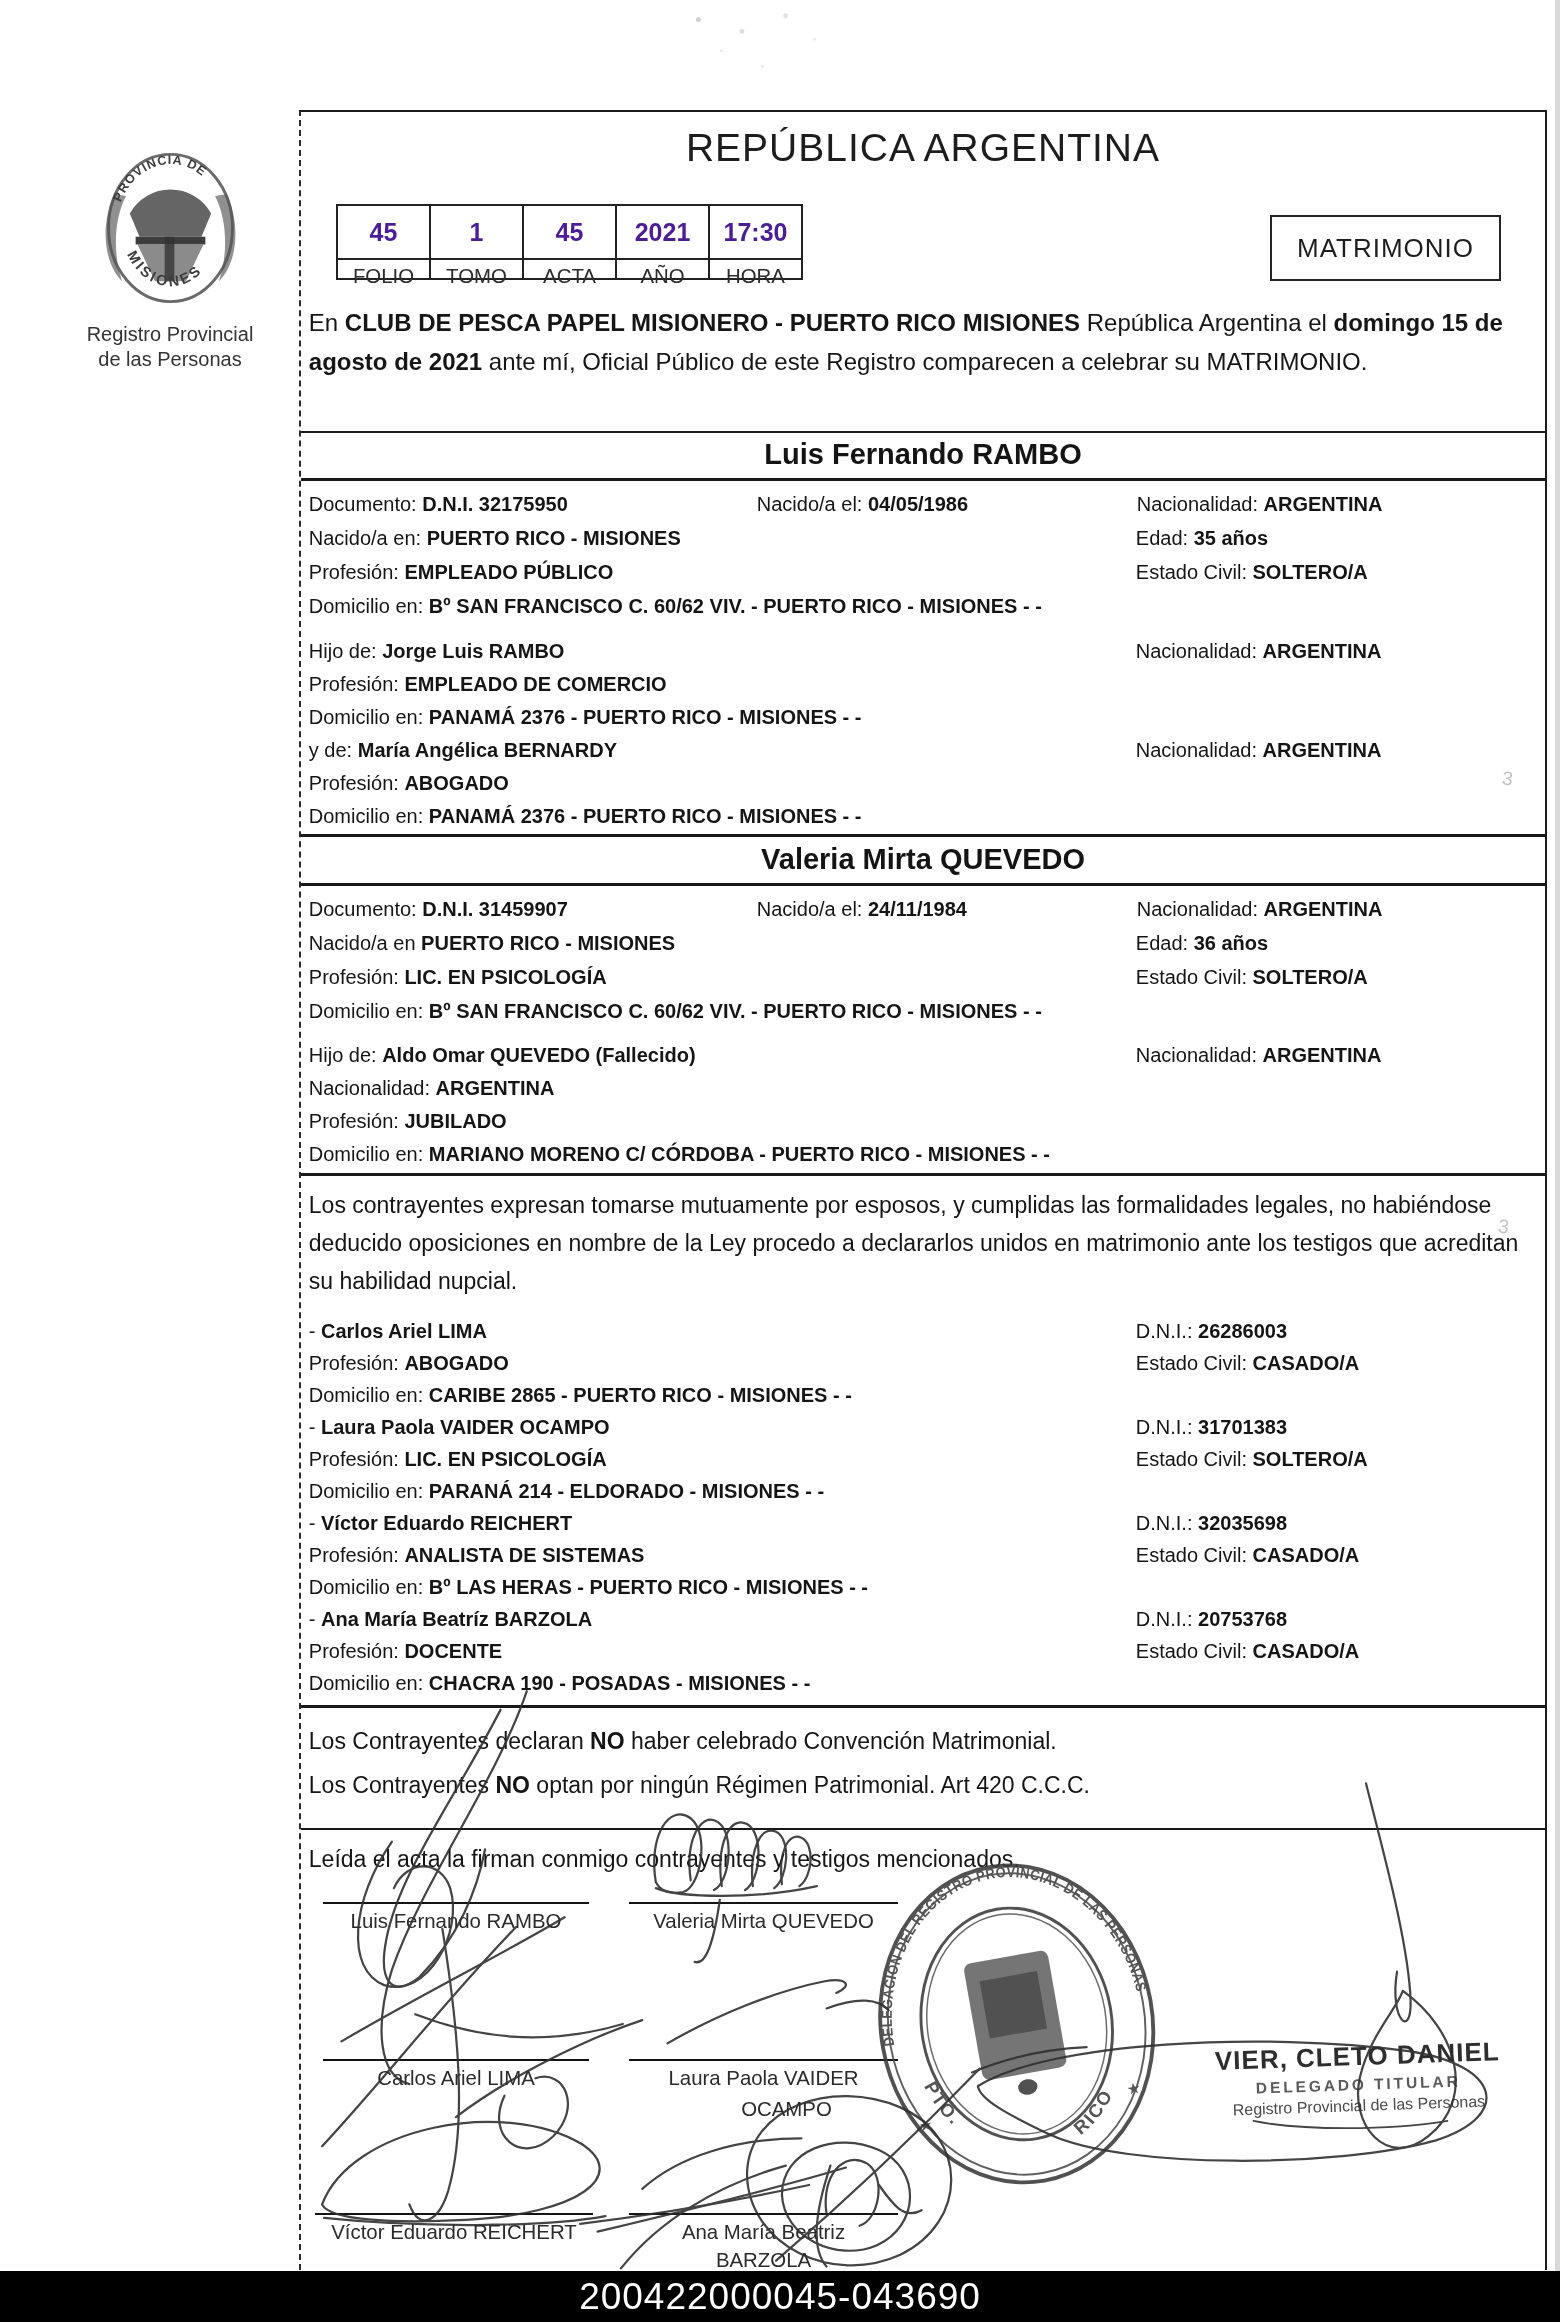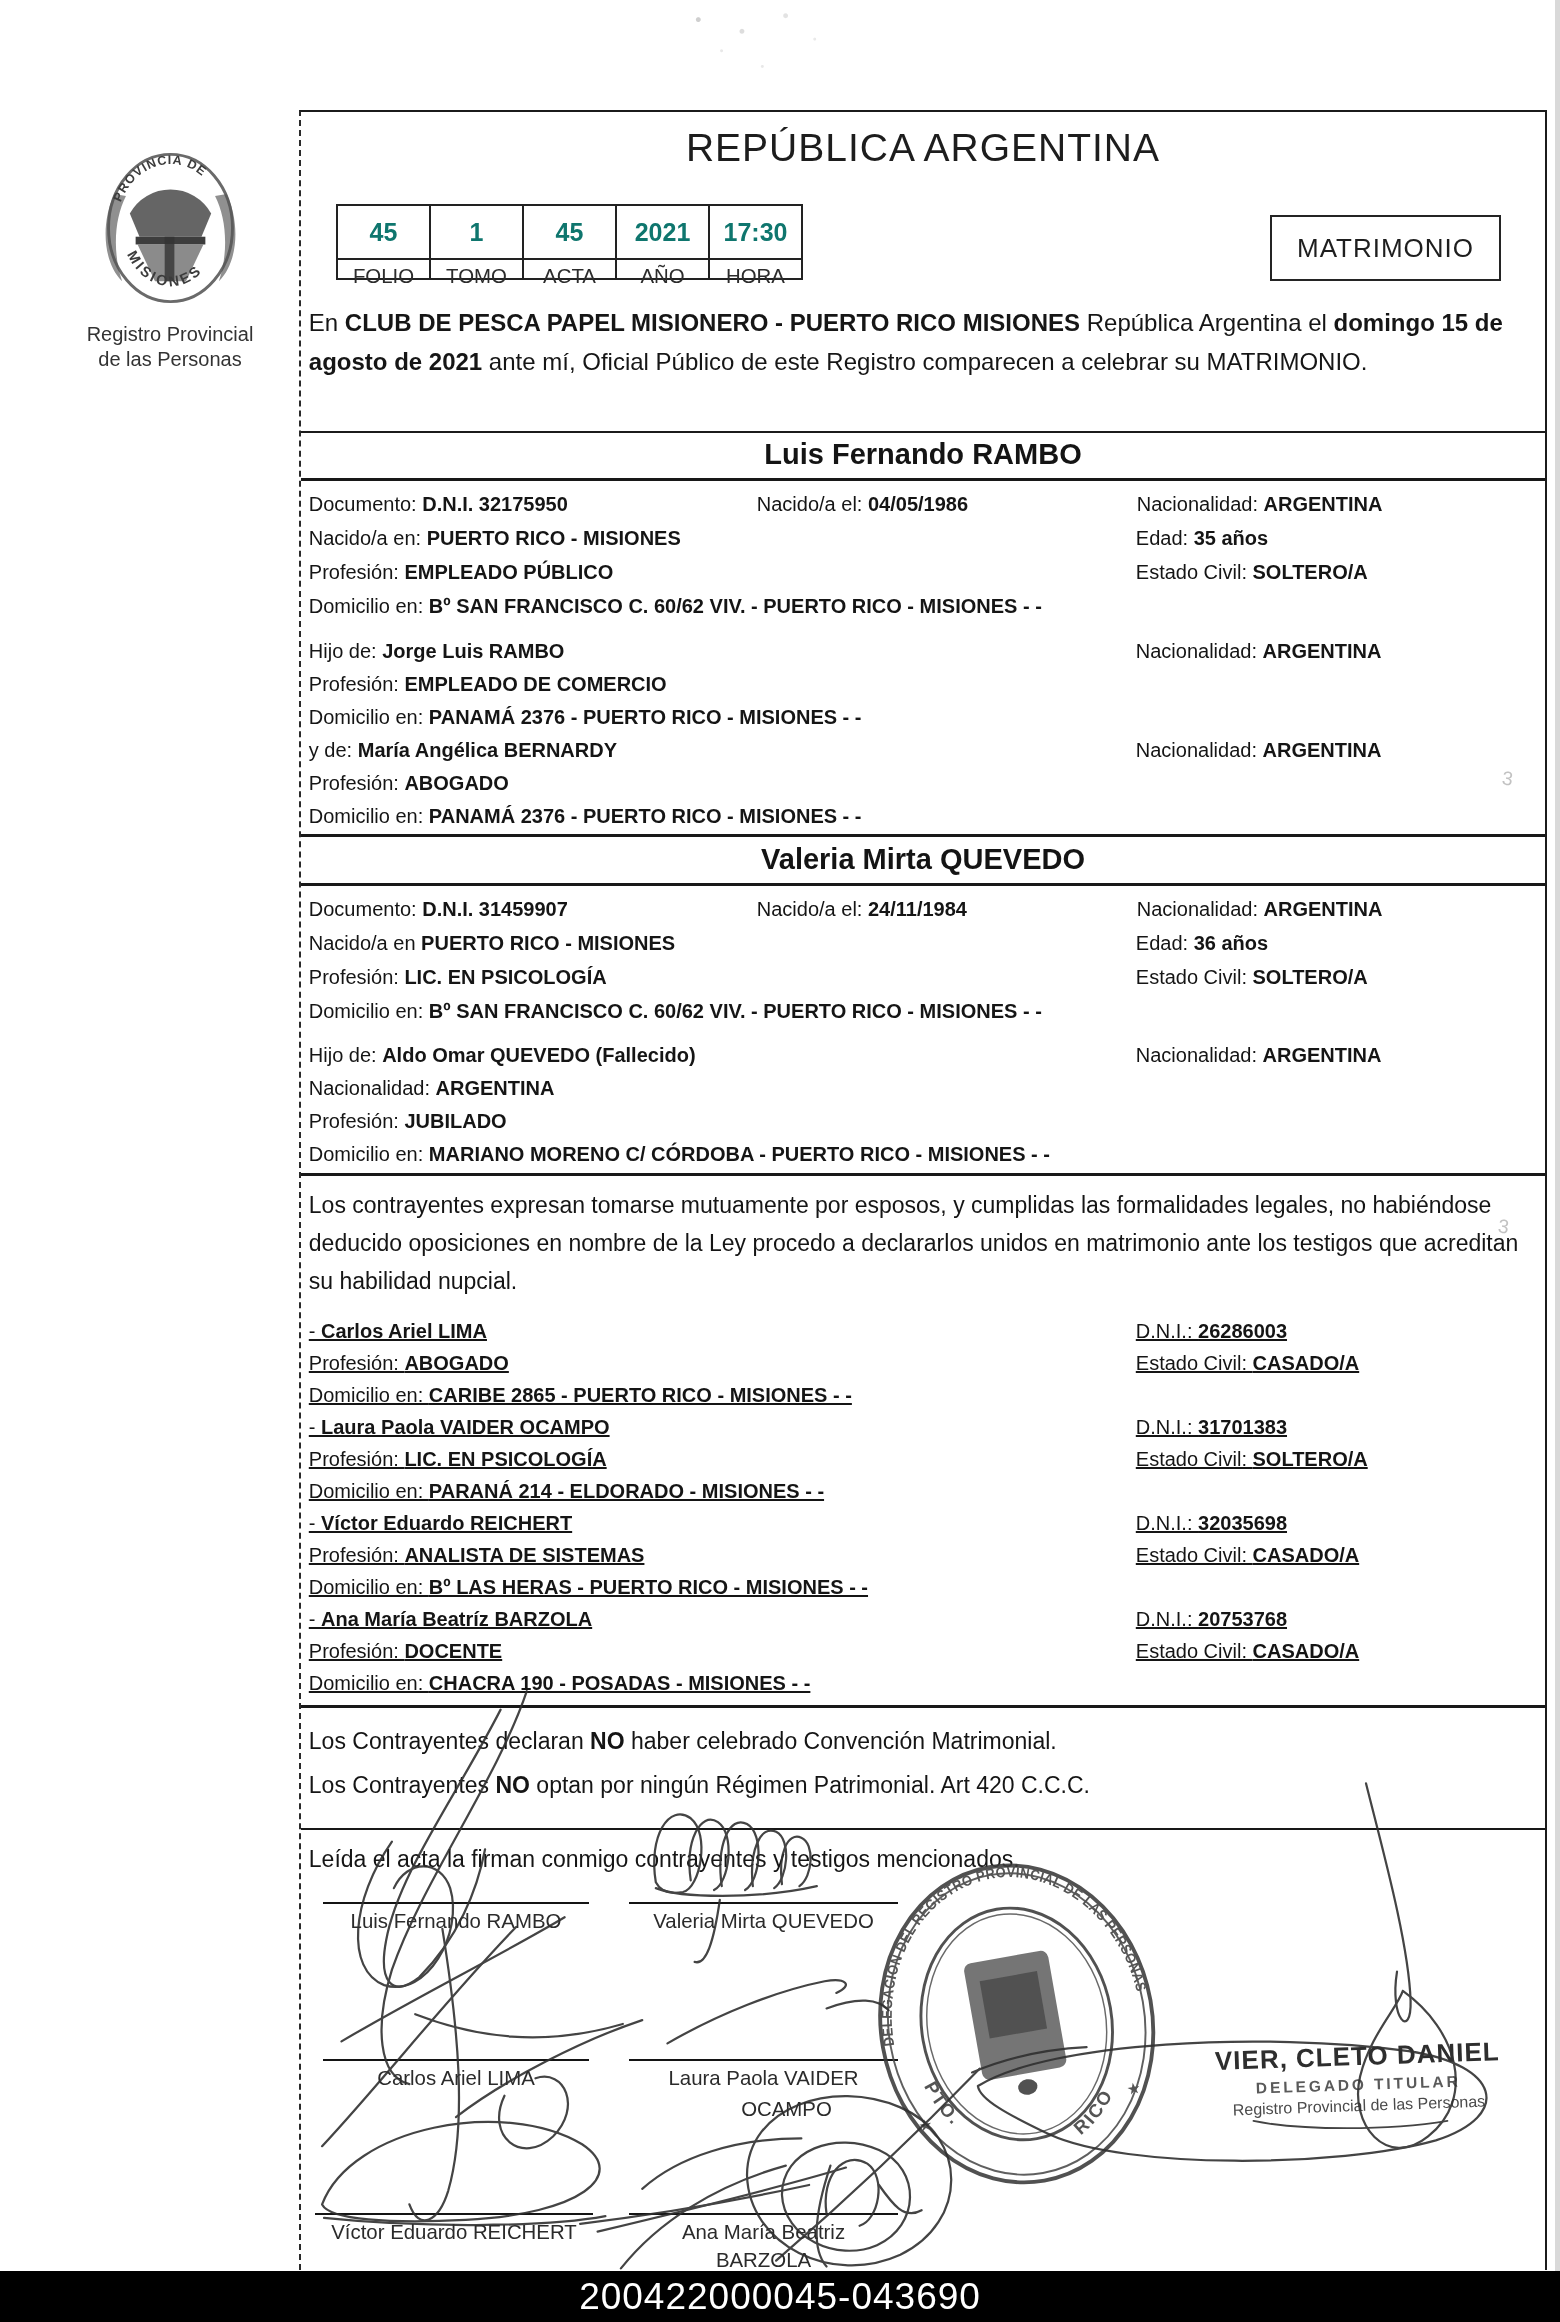--- a/index.html
+++ b/index.html
@@ -17,37 +17,37 @@
   .docbox{
     position:absolute;left:299px;top:110px;width:1244px;height:2158px;
     border-top:2.9px solid #1b1b1b;border-right:2.9px solid #1b1b1b;
     border-left:2.9px dashed #2a2a2a;background:transparent;
   }
   .head{position:relative;height:305px;border-bottom:2.9px solid #1b1b1b;}
   .title{text-align:center;margin-top:13.6px;font-size:39px;letter-spacing:1px;color:#1d1d1d;}
   .folio{position:absolute;left:35px;top:78px;border:2.9px solid #222;display:flex;}
   .folio .col{border-right:2.9px solid #222;width:91px;text-align:center;}
   .folio .col:last-child{border-right:none;}
-  .folio .val{height:52px;line-height:52px;font-size:25px;font-weight:600;border-bottom:2.9px solid #222;color:#0f766e;}
+  .folio .val{height:52px;line-height:52px;font-size:25px;font-weight:600;border-bottom:2.9px solid #222;color:#4c1d95;}
   .folio .lab{height:18px;line-height:33px;font-size:20.4px;color:#2c2c2c;}
   .mat-box{position:absolute;left:969px;top:89px;width:227px;height:62px;border:2.9px solid #242424;
     text-align:center;line-height:62px;font-size:26px;letter-spacing:1px;color:#1e1e1e;}
   .intro{position:absolute;left:7.8px;right:9.7px;top:177px;margin:0;font-size:24px;line-height:39px;color:#161616;}
   
   .person-head{text-align:center;font-size:29px;font-weight:bold;padding:5.8px 0 6.8px 0;
     border-bottom:3.9px solid #181818;color:#141414;}
   .person-head.bride{border-top:3.9px solid #181818;}
   .rows{padding:5.8px 0 1.9px 7.8px;font-size:20px;}
   .rows .row{display:flex;line-height:34px;}
   .rows.parents{padding-top:1.9px;margin-top:7.8px;}
   .rows.parents .row{line-height:33px;}
   .cell{white-space:nowrap;}
   .c1{width:448px;} .c2{width:380px;} .c3{flex:1;} .cl{width:827px;}
   .consent{border-top:3.9px solid #181818;padding:9.7px 9.7px 11.6px 7.8px;font-size:23px;line-height:38px;}
-  .w-rows{padding:3.9px 0 5.8px 7.8px;text-decoration:underline;}
+  .w-rows{padding:3.9px 0 5.8px 7.8px;}
   .w-rows .row{line-height:32px;}
   .decl{border-top:3.9px solid #181818;padding:11.6px 0 11.6px 7.8px;font-size:23px;}
   .decl div{margin:7.8px 0 17.5px 0;}
   .closing{border-top:2.9px solid #181818;padding:15.5px 0 0 7.8px;font-size:23px;}
   
   .sig-line{position:absolute;border-top:2.9px solid #141414;}
   .sig-label{position:absolute;text-align:center;font-size:20.4px;color:#2b2b2b;}
   .official{position:absolute;left:1198px;top:2041px;width:320px;text-align:center;transform:rotate(-2deg);}
   .official .name{font-size:26px;font-weight:bold;color:#2e2e2e;letter-spacing:1px;}
   .official .title2{font-size:15.5px;font-weight:bold;letter-spacing:2.9px;color:#5a5a5a;margin-top:3.9px;}

